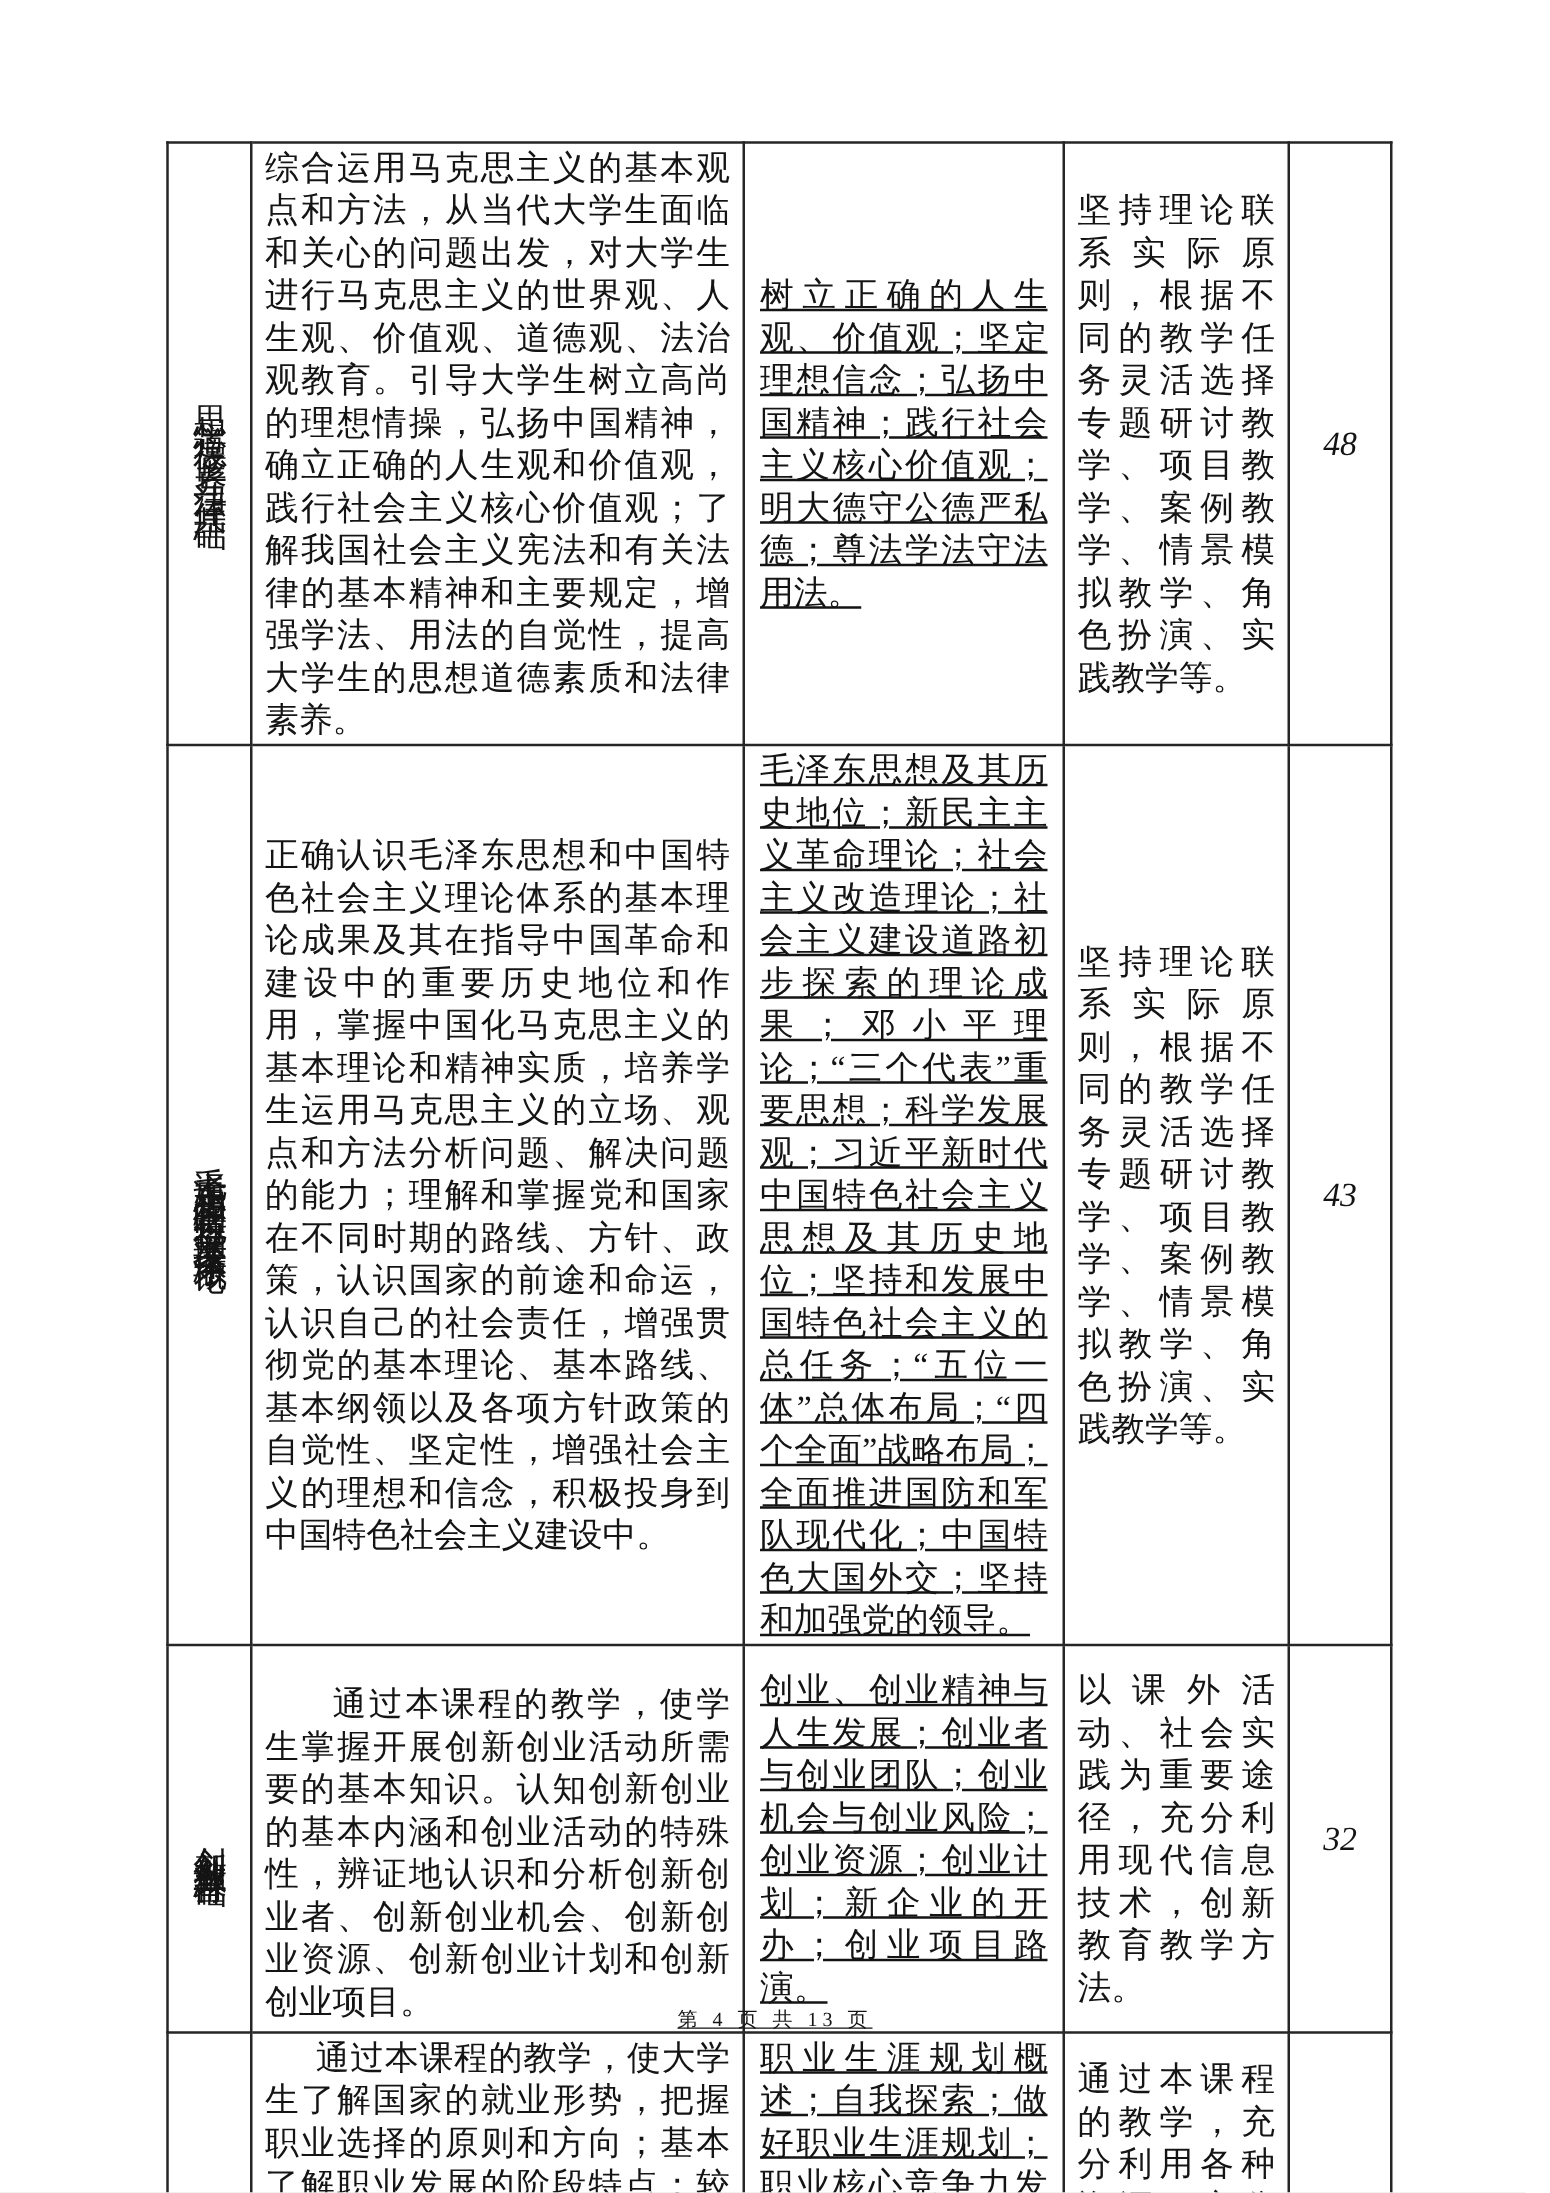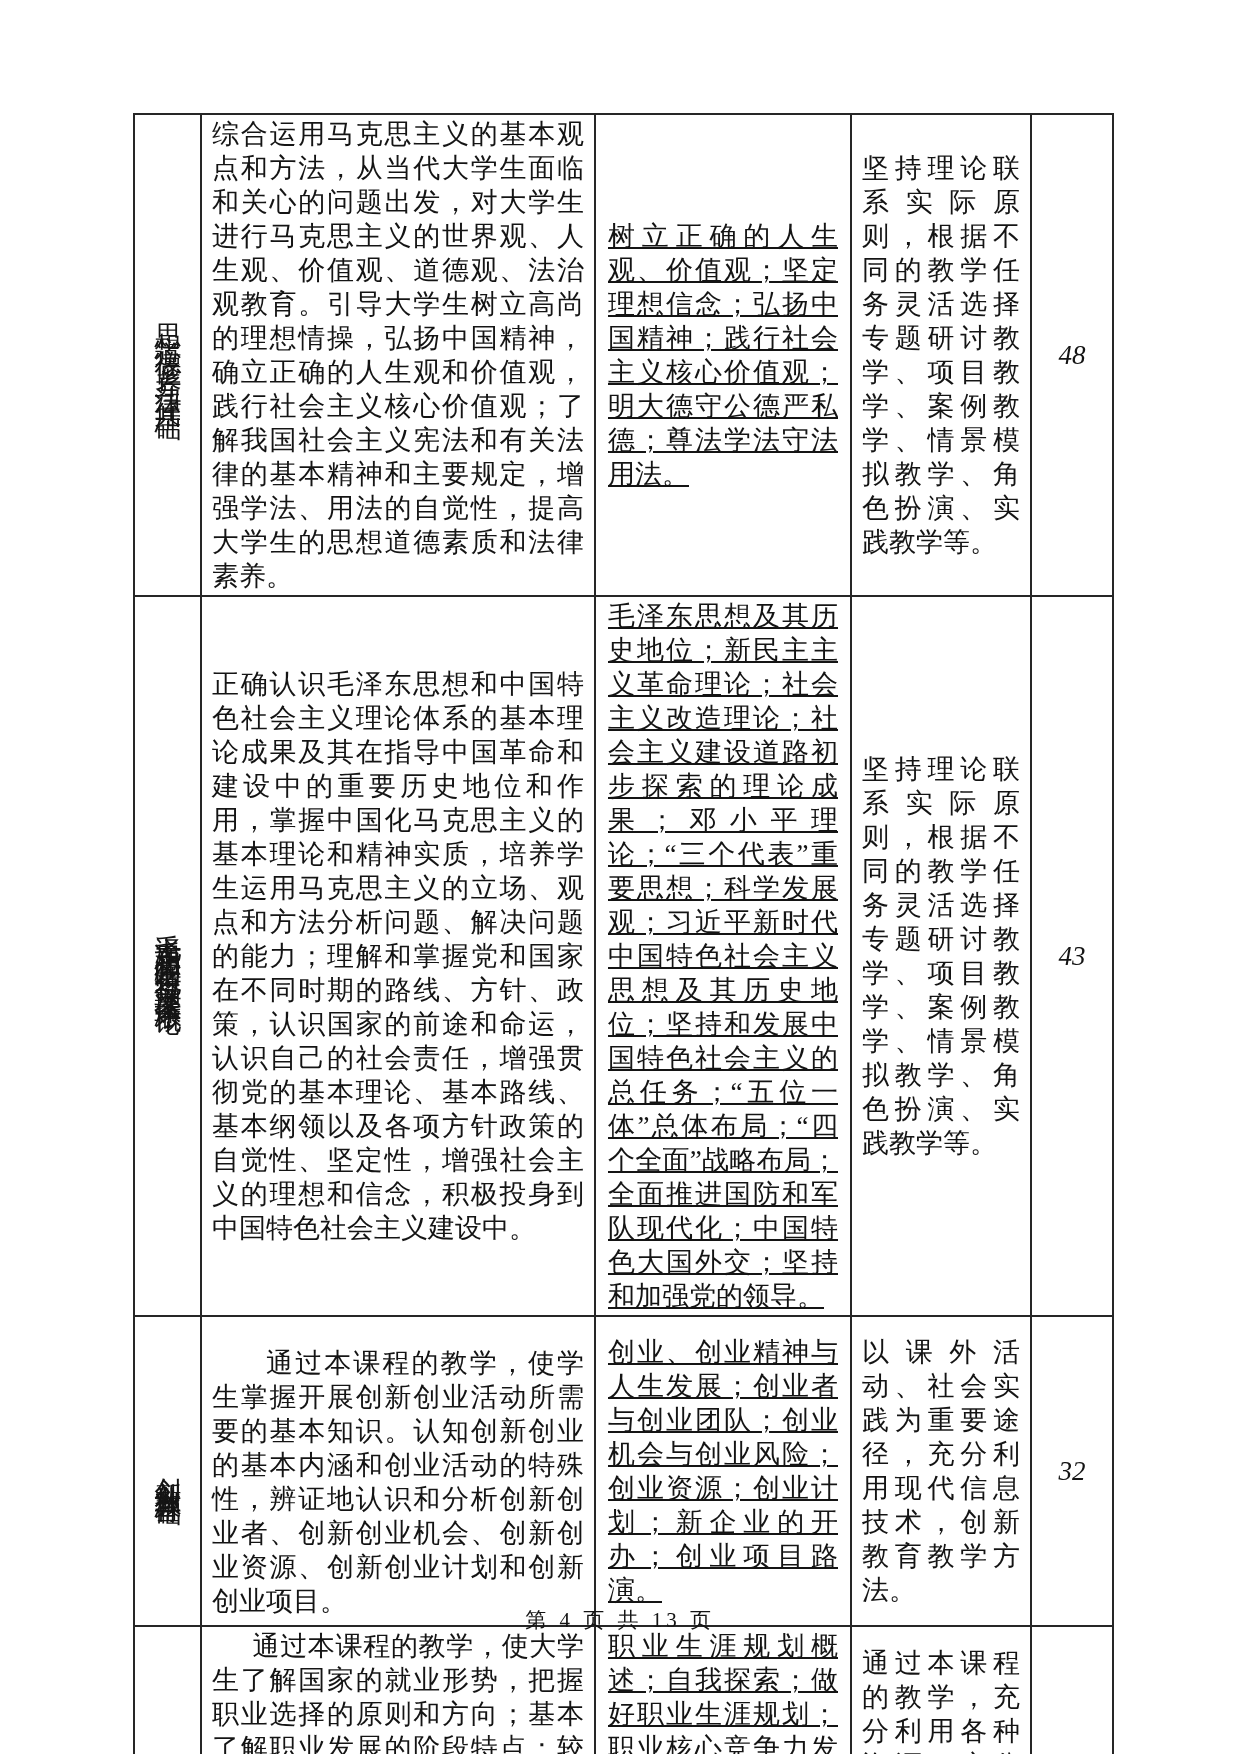--- a/index.html
+++ b/index.html
@@ -61,23 +61,24 @@
   }
   .indent-2 .cell-text { text-indent: 2em; margin-top: 21px; }
   .indent-1 .cell-text { text-indent: 1.5em; }
 
   .page-footer {
     position: absolute;
     left: 0;
     top: 1606px;
     width: 100%;
     text-align: center;
-    font-size: 21px;
+    font-size: 16px;
     letter-spacing: 4px;
     color: #141414;
+    text-decoration: underline;
   }
 </style>
 </head>
 <body>
 
 <div class="page">
 
   <table class="course-table">
     <colgroup>
       <col style="width:67px">

